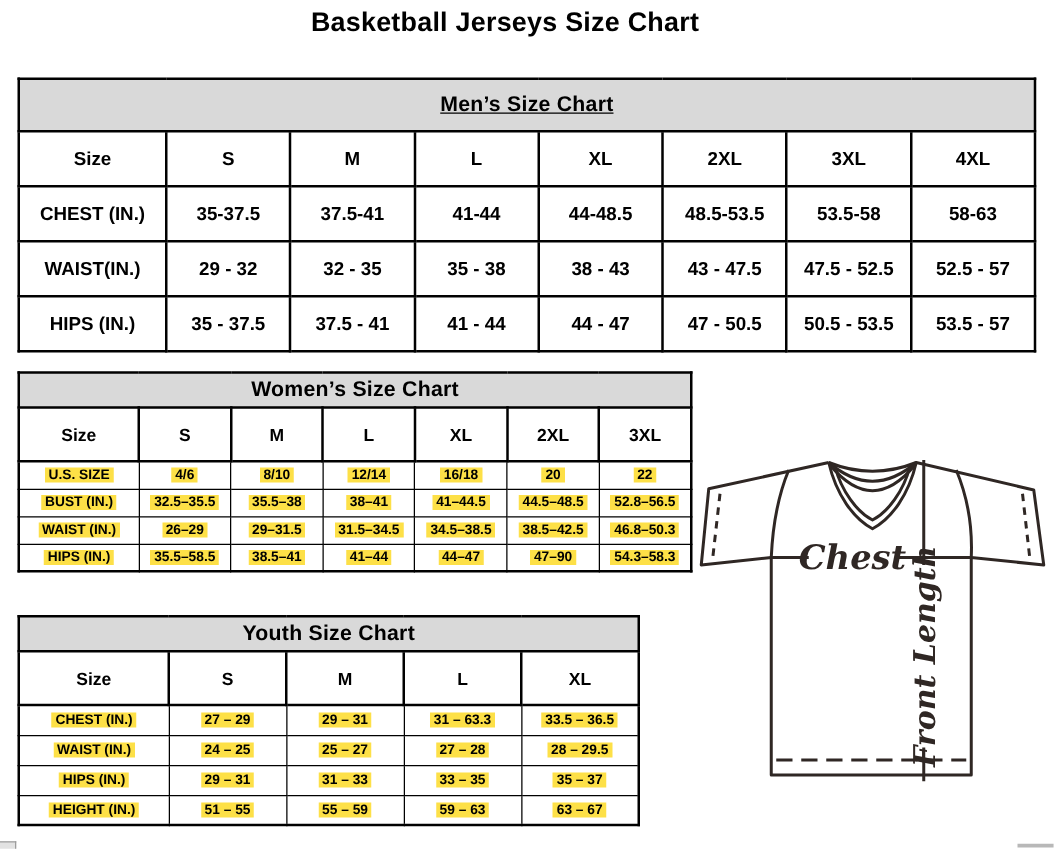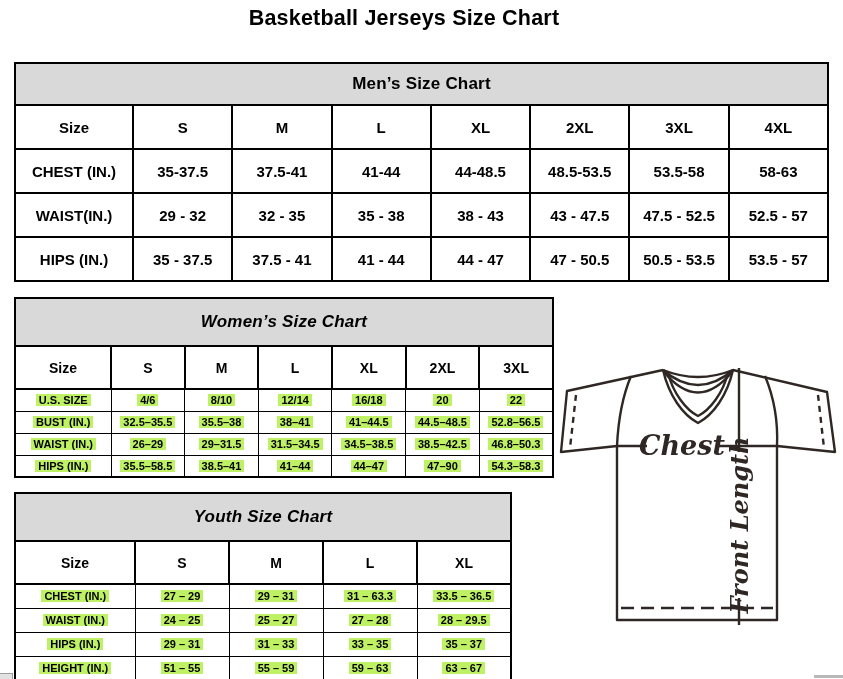--- a/index.html
+++ b/index.html
@@ -20,35 +20,35 @@
   table.sizetable th.band{
     background:#d9d9d9;border:2px solid #000;
     font-size:17px;font-weight:bold;text-align:center;letter-spacing:.2px;
   }
   table.sizetable td{
     border:2px solid #000;text-align:center;vertical-align:middle;
     font-weight:bold;padding:0;overflow:hidden;white-space:nowrap;
   }
   
   table.mens{width:815px;}
-  table.mens tr.band-row{height:42px;}
+  table.mens tr.band-row{height:42px;text-decoration:underline;}
   table.mens tr.size-row{height:44px;}
   table.mens tr.data-row{height:44px;}
   table.mens td{font-size:15px;}
   
   table.small td{border:1px solid #000;}
   table.small tr.size-row td{border:2px solid #000;font-size:14px;}
-  table.small tr.band-row{height:48px;font-style:italic;}
+  table.small tr.band-row{height:28px;}
   table.small tr.size-row{height:43px;}
   table.small tr.data-row td{font-size:11px;}
   table.womens{width:540px;}
   table.womens tr.data-row{height:22px;}
   table.youth{width:498px;}
   table.youth tr.data-row{height:24px;}
-  .hl{background:#bef264;padding:0 3px;}
+  .hl{background:#fde047;padding:0 3px;}
   
   #jersey-box{left:555px;top:358px;width:288px;height:272px;}
   #jersey-box svg{display:block;}
   .meas-text{
     font-family:"DejaVu Serif","Liberation Serif",serif;
     font-style:italic;font-weight:bold;fill:#2f2724;
   }
   
   #frag-left{left:0;top:673px;width:12px;height:6px;background:#e2e2e2;border:1px solid #9d9d9d;border-left:none;}
   #frag-right{left:814px;top:675px;width:29px;height:3px;background:#b8b8b8;}

